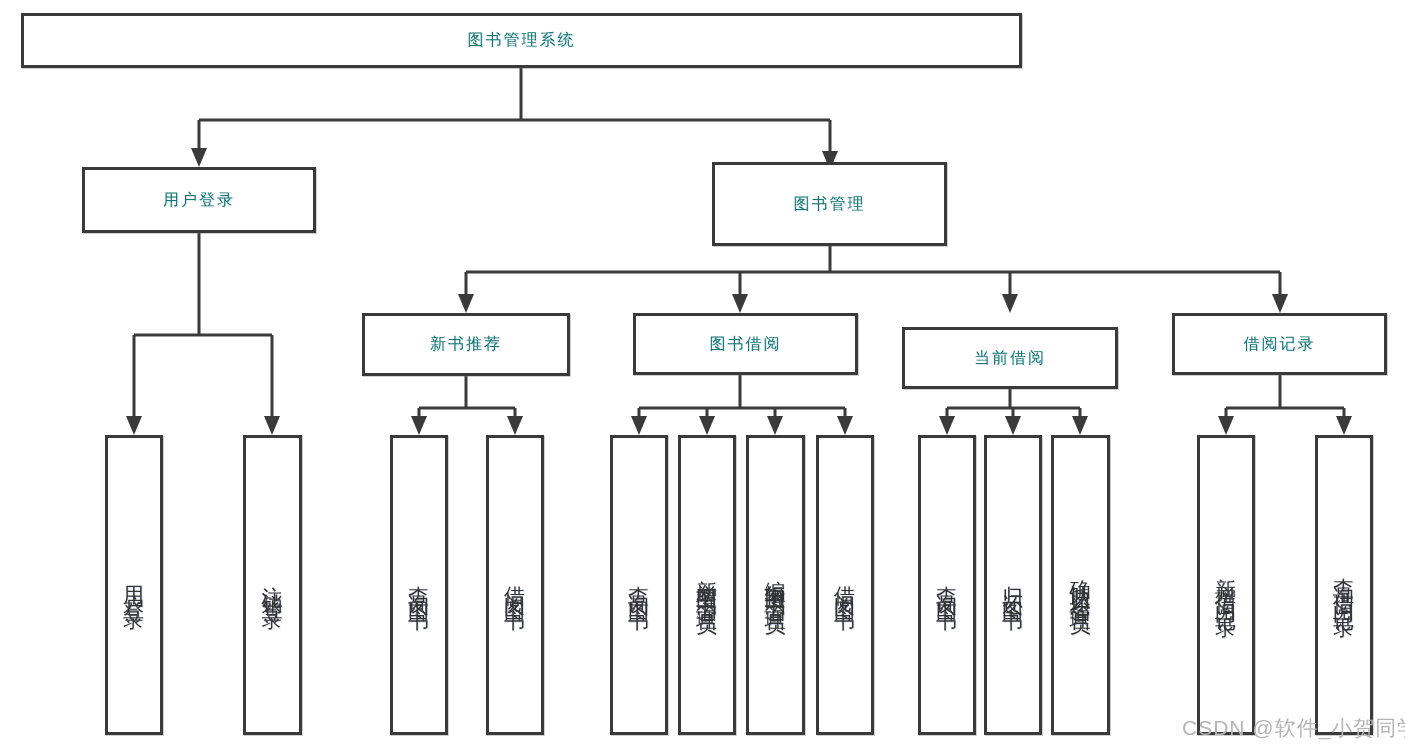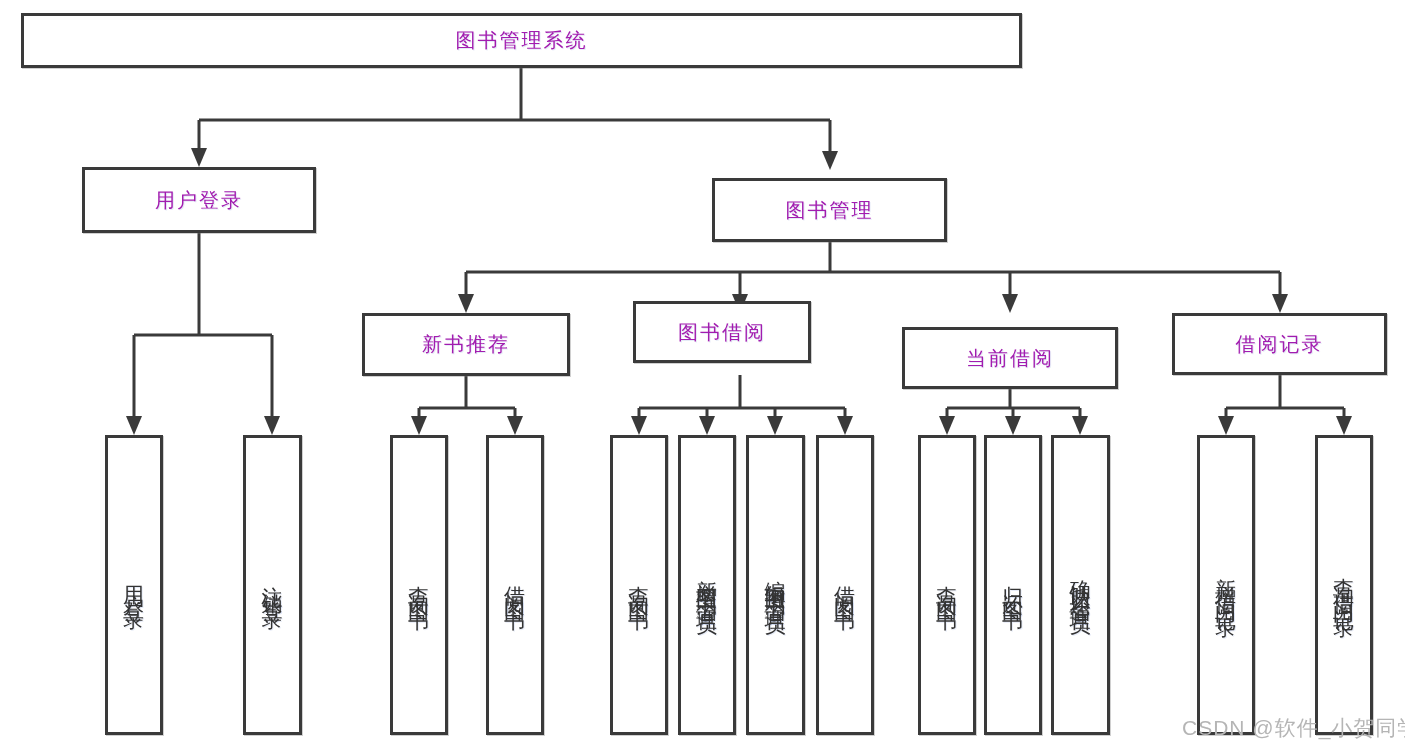--- a/index.html
+++ b/index.html
@@ -21,22 +21,22 @@
     box-sizing: border-box;
     border: 3px solid #3a3a3a;
     background: #ffffff;
     display: flex;
     align-items: center;
     justify-content: center;
     z-index: 2;
     box-shadow: 1px 1px 0 rgba(120,120,120,0.35);
   }
   .hbox .lbl {
-    color: #a21caf;
-    font-size: 20px;
+    color: #0f766e;
+    font-size: 16px;
     letter-spacing: 2px;
     white-space: nowrap;
     text-shadow: 1px 1px 0 rgba(90,120,200,0.15);
   }
   .vbox .vlbl {
     color: #333333;
     font-size: 21px;
     writing-mode: vertical-lr;
     text-orientation: mixed;
     letter-spacing: 8px;
@@ -100,28 +100,28 @@
     </g>
   </svg>
 
   <div class="hbox" style="left:21px;top:13px;width:1001px;height:55px">
     <span class="lbl">图书管理系统</span>
   </div>
 
   <div class="hbox" style="left:82px;top:167px;width:234px;height:66px">
     <span class="lbl">用户登录</span>
   </div>
-  <div class="hbox" style="left:712px;top:178px;width:235px;height:64px">
+  <div class="hbox" style="left:712px;top:162px;width:235px;height:84px">
     <span class="lbl">图书管理</span>
   </div>
 
   <div class="hbox" style="left:362px;top:313px;width:208px;height:63px">
     <span class="lbl">新书推荐</span>
   </div>
-  <div class="hbox" style="left:633px;top:301px;width:178px;height:62px">
+  <div class="hbox" style="left:633px;top:313px;width:225px;height:62px">
     <span class="lbl">图书借阅</span>
   </div>
   <div class="hbox" style="left:902px;top:327px;width:216px;height:62px">
     <span class="lbl">当前借阅</span>
   </div>
   <div class="hbox" style="left:1172px;top:313px;width:215px;height:62px">
     <span class="lbl">借阅记录</span>
   </div>
 
   <div class="vbox" style="left:105px;top:435px;width:58px;height:300px">

